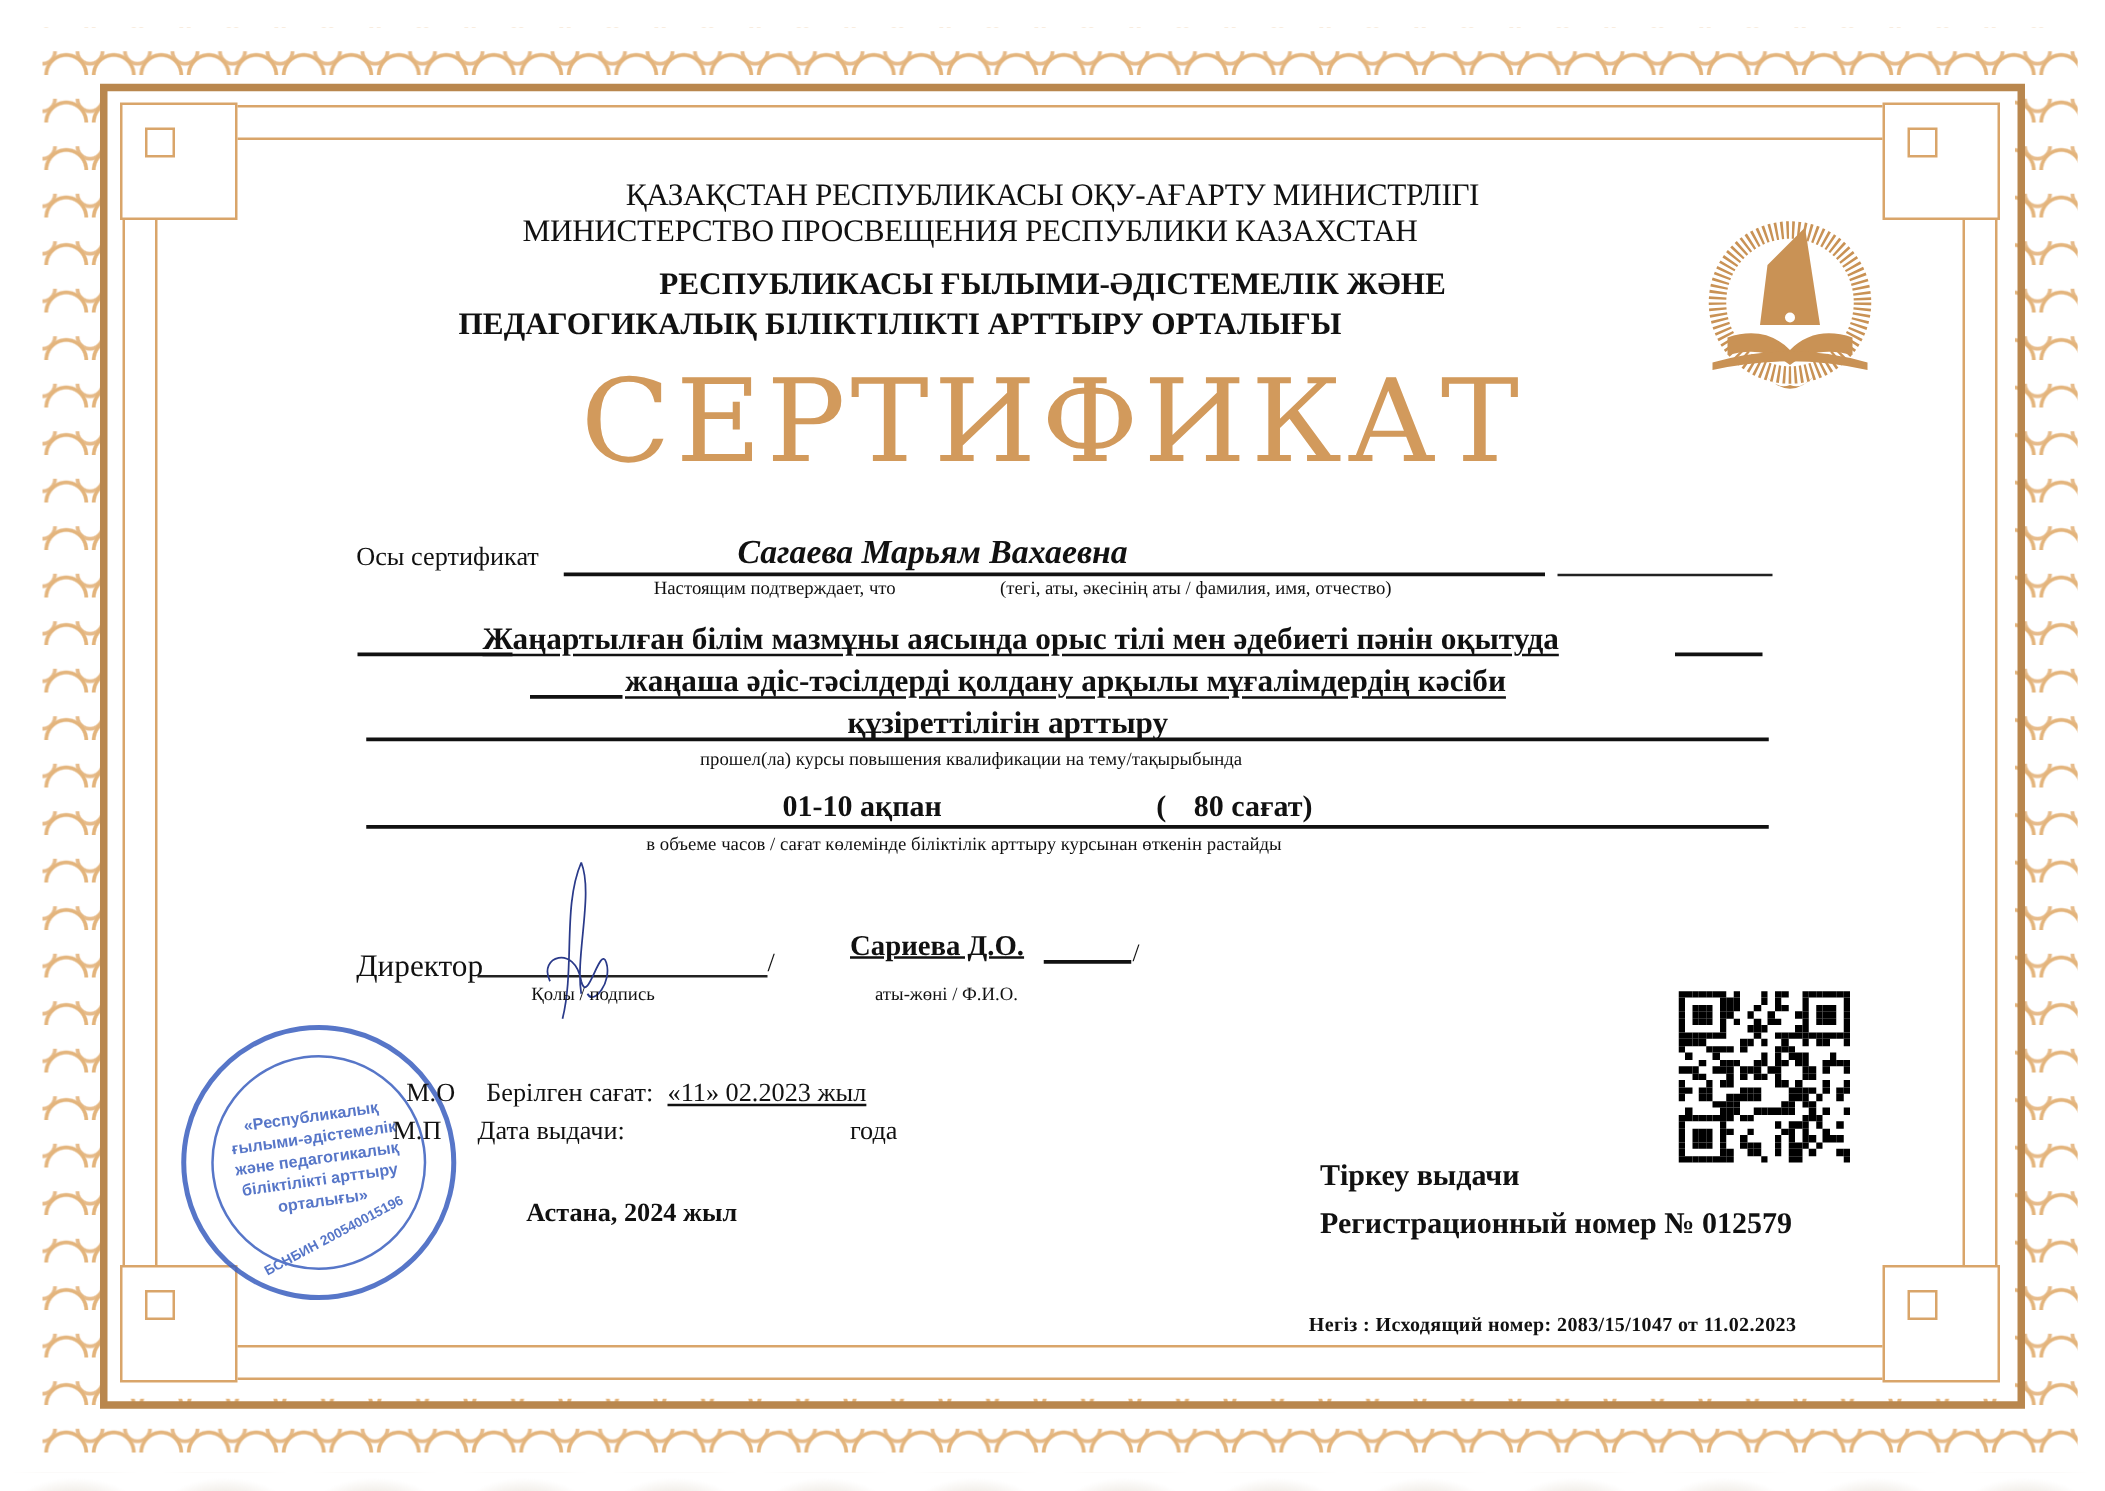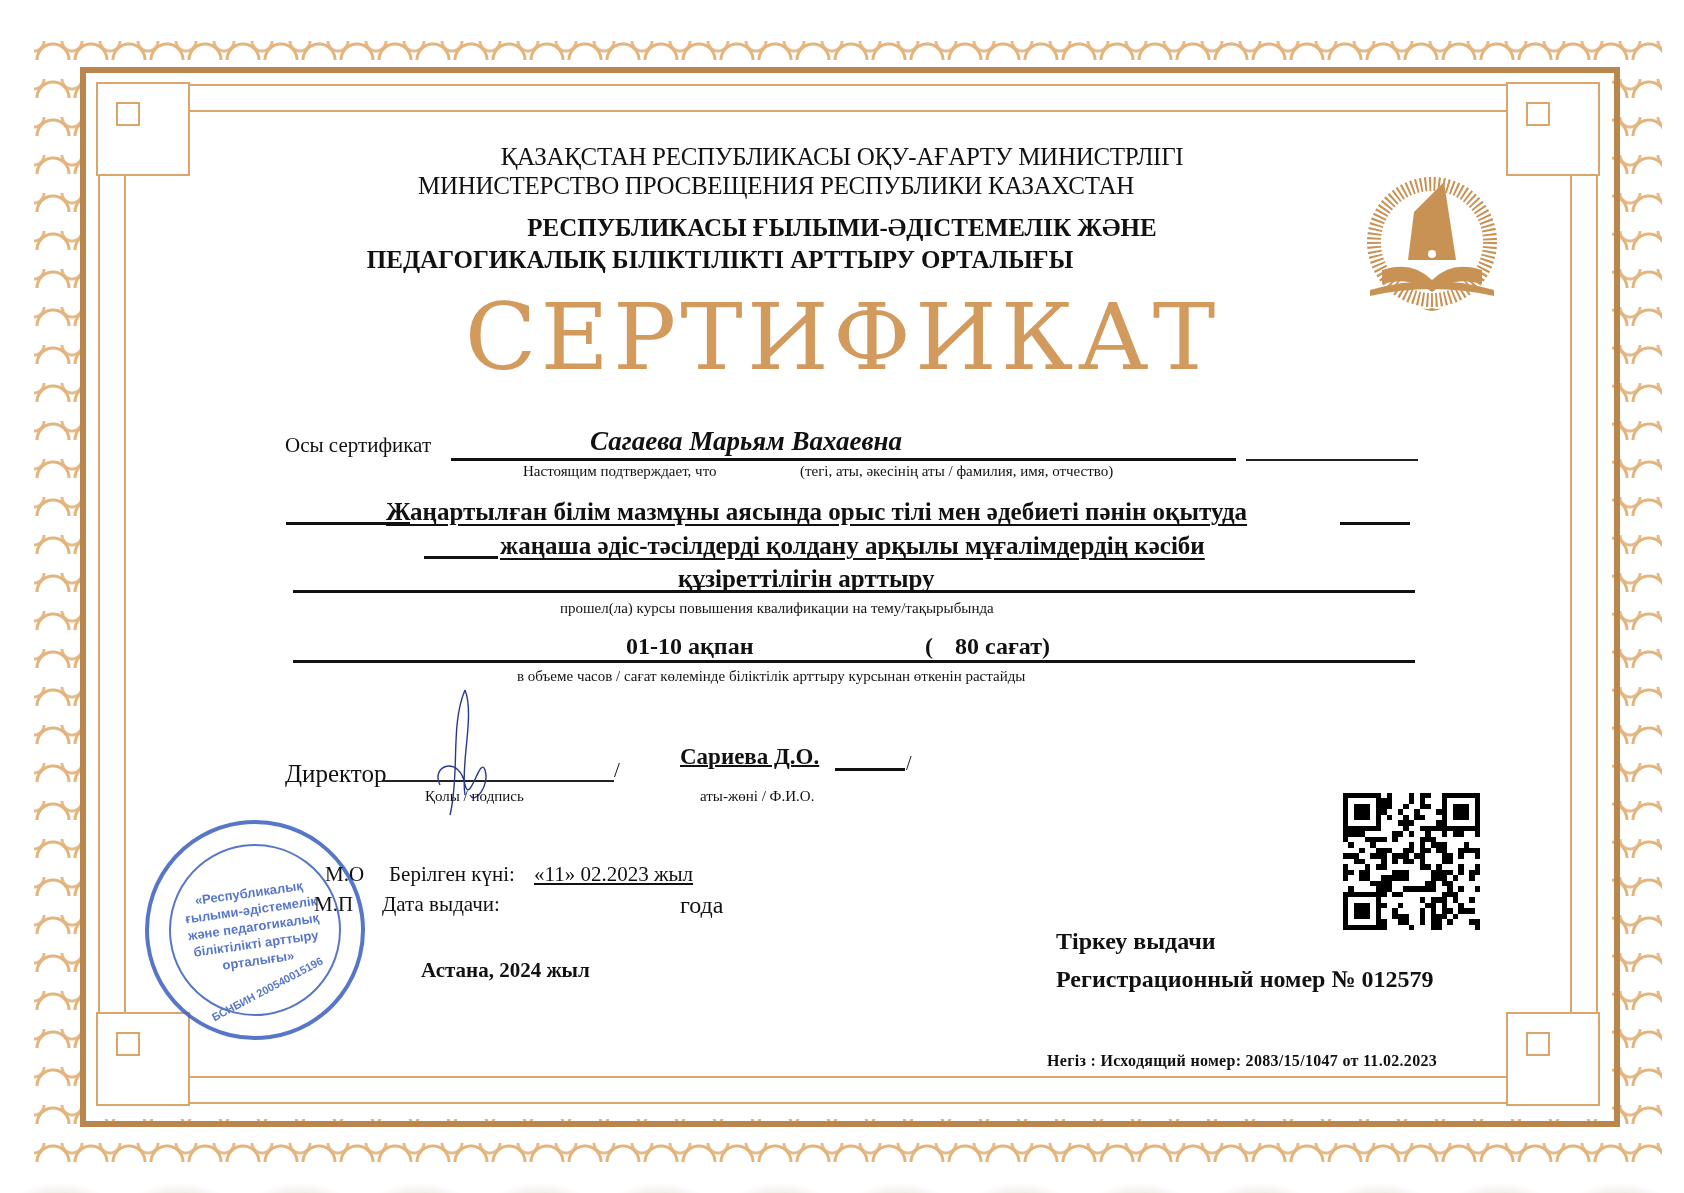--- a/index.html
+++ b/index.html
@@ -106,25 +106,25 @@
 <div class="abs" style="left:906px;top:752px;font-size:20px;">/</div>
 <div class="abs small" style="left:700px;top:788px;">аты-жөні / Ф.И.О.</div>
 
 <div class="stamp">
   <div class="stamp-inner"></div>
   <div class="stamp-text">«Республикалық ғылыми-әдістемелік және педагогикалық біліктілікті арттыру орталығы»</div>
   <div class="stamp-bin">БСНБИН 200540015196</div>
 </div>
 
 <div class="abs" style="left:325px;top:862px;font-size:21px;">М.О</div>
-<div class="abs" style="left:389px;top:862px;font-size:21px;">Берілген күні:</div>
+<div class="abs" style="left:389px;top:862px;font-size:21px;">Берілген сағат:</div>
 <div class="abs" style="left:534px;top:862px;font-size:21px;text-decoration:underline;text-align:center;">«11»  02.2023 жыл</div>
 <div class="abs" style="left:314px;top:892px;font-size:21px;">М.П</div>
 <div class="abs" style="left:382px;top:892px;font-size:21px;">Дата выдачи:</div>
-<div class="abs" style="left:680px;top:892px;font-size:24px;">года</div>
+<div class="abs" style="left:680px;top:892px;font-size:21px;">года</div>
 <div class="abs" style="left:421px;top:958px;font-weight:bold;font-size:21px;">Астана, 2024 жыл</div>
 
 <div class="qr" id="qr">
     <i class="b"></i>
     <i class="b"></i>
     <i class="b"></i>
     <i class="b"></i>
     <i class="b"></i>
     <i class="b"></i>
     <i class="b"></i>

